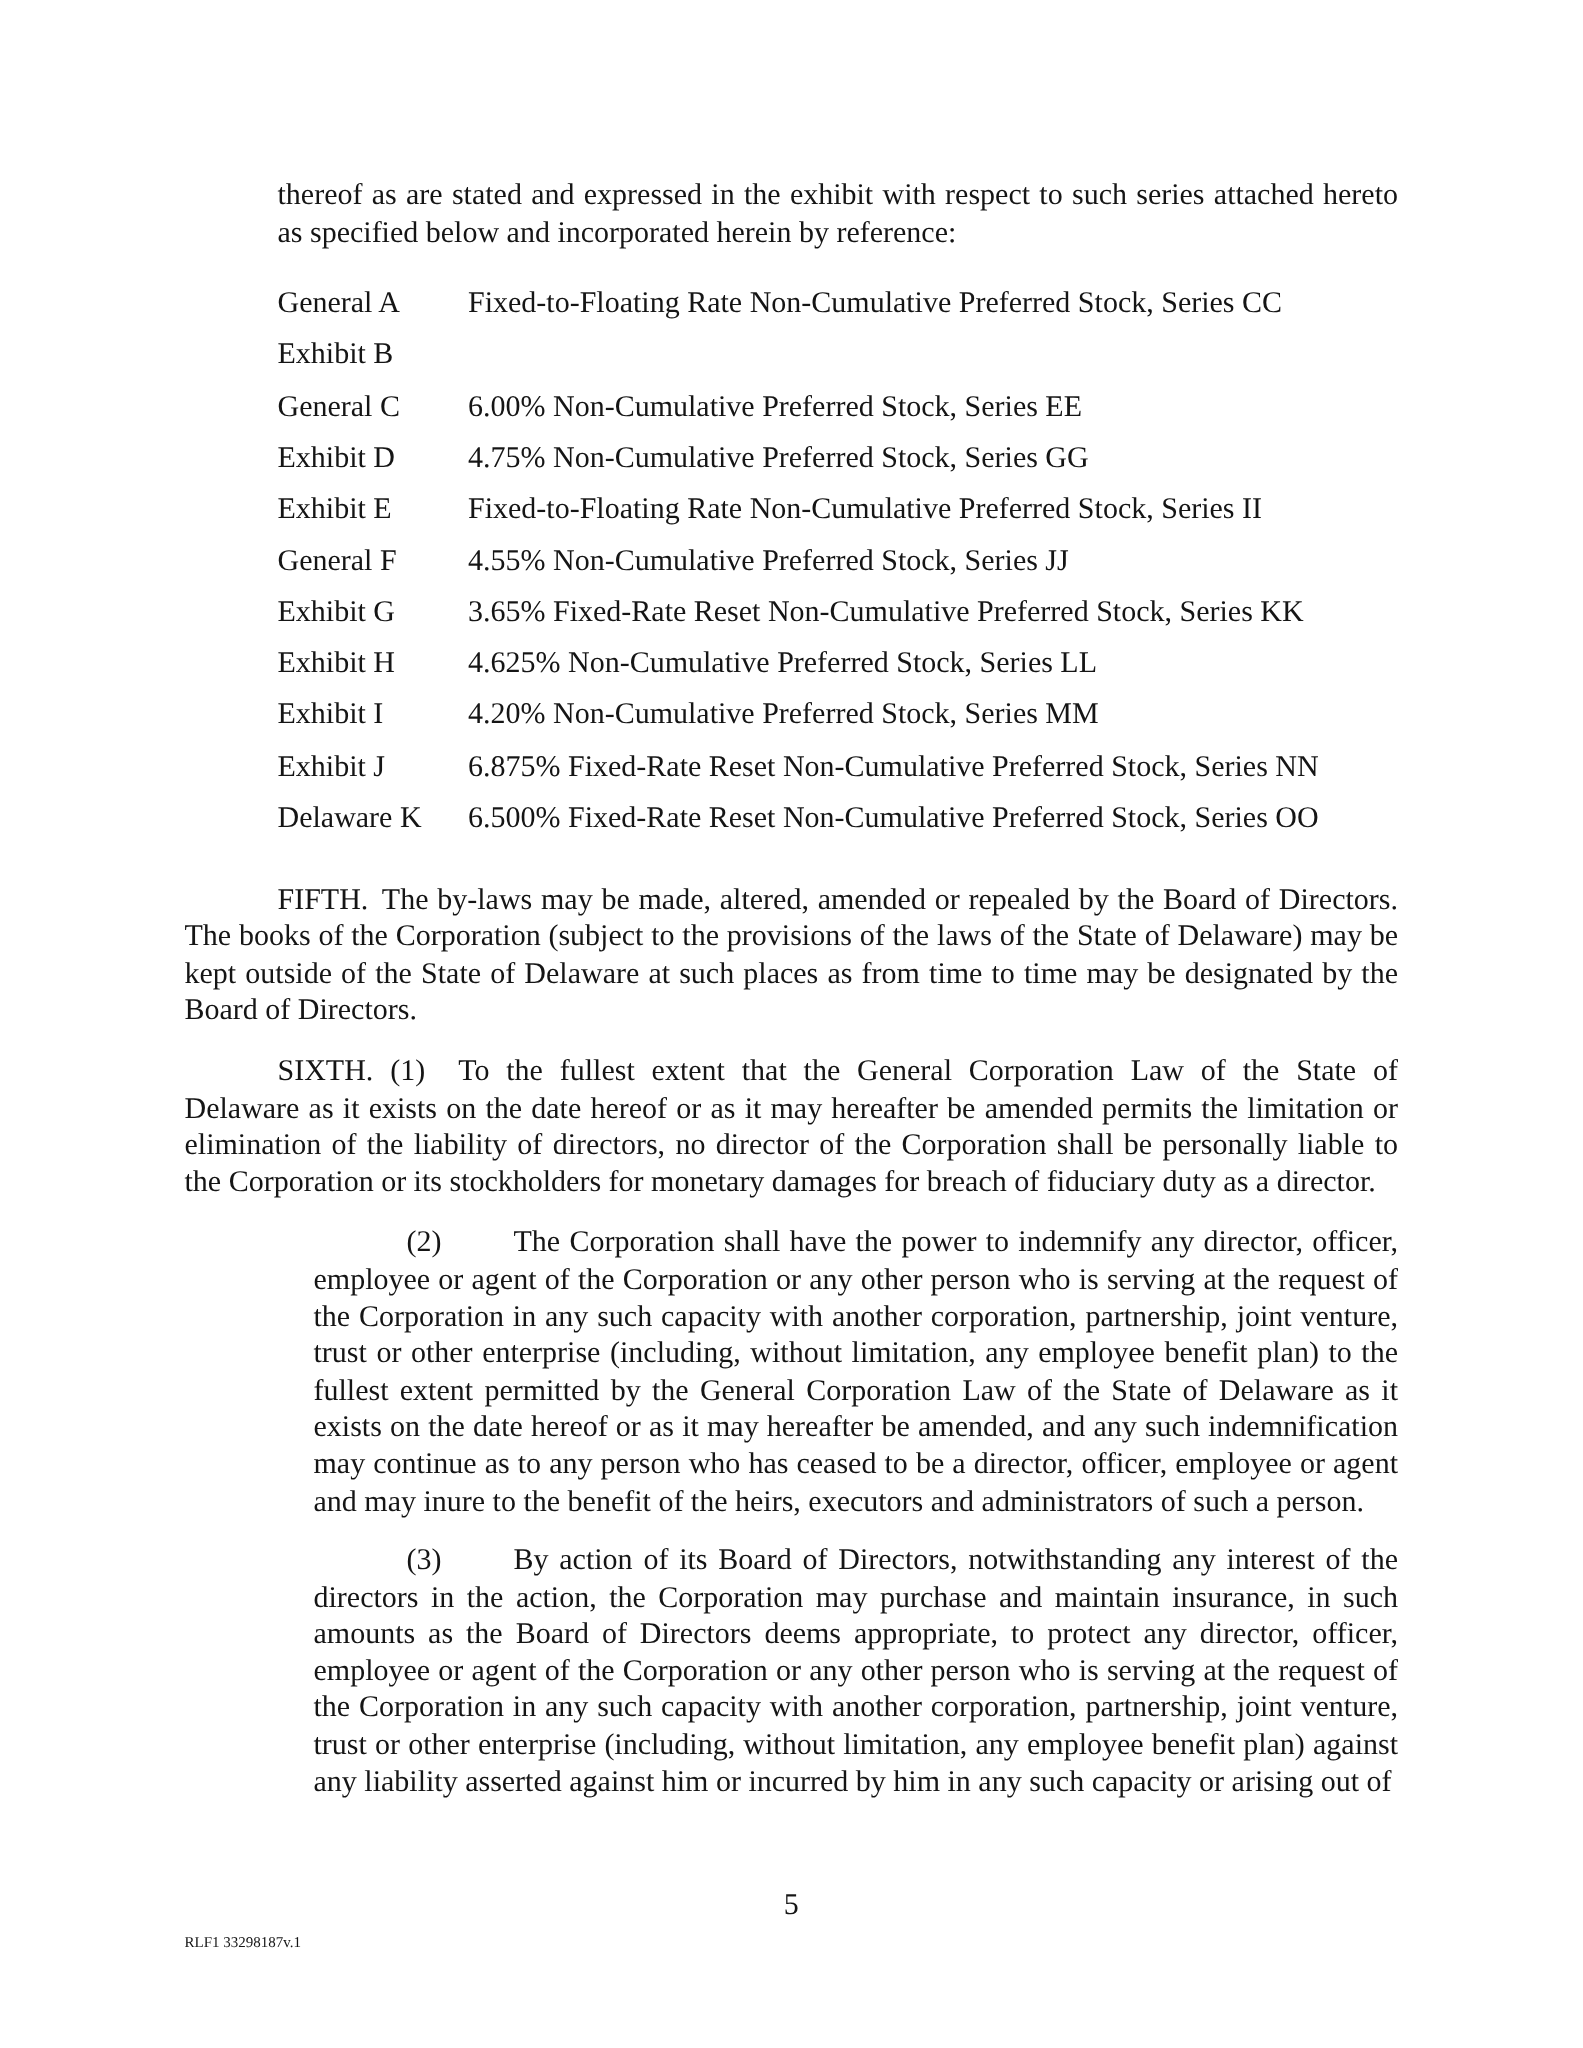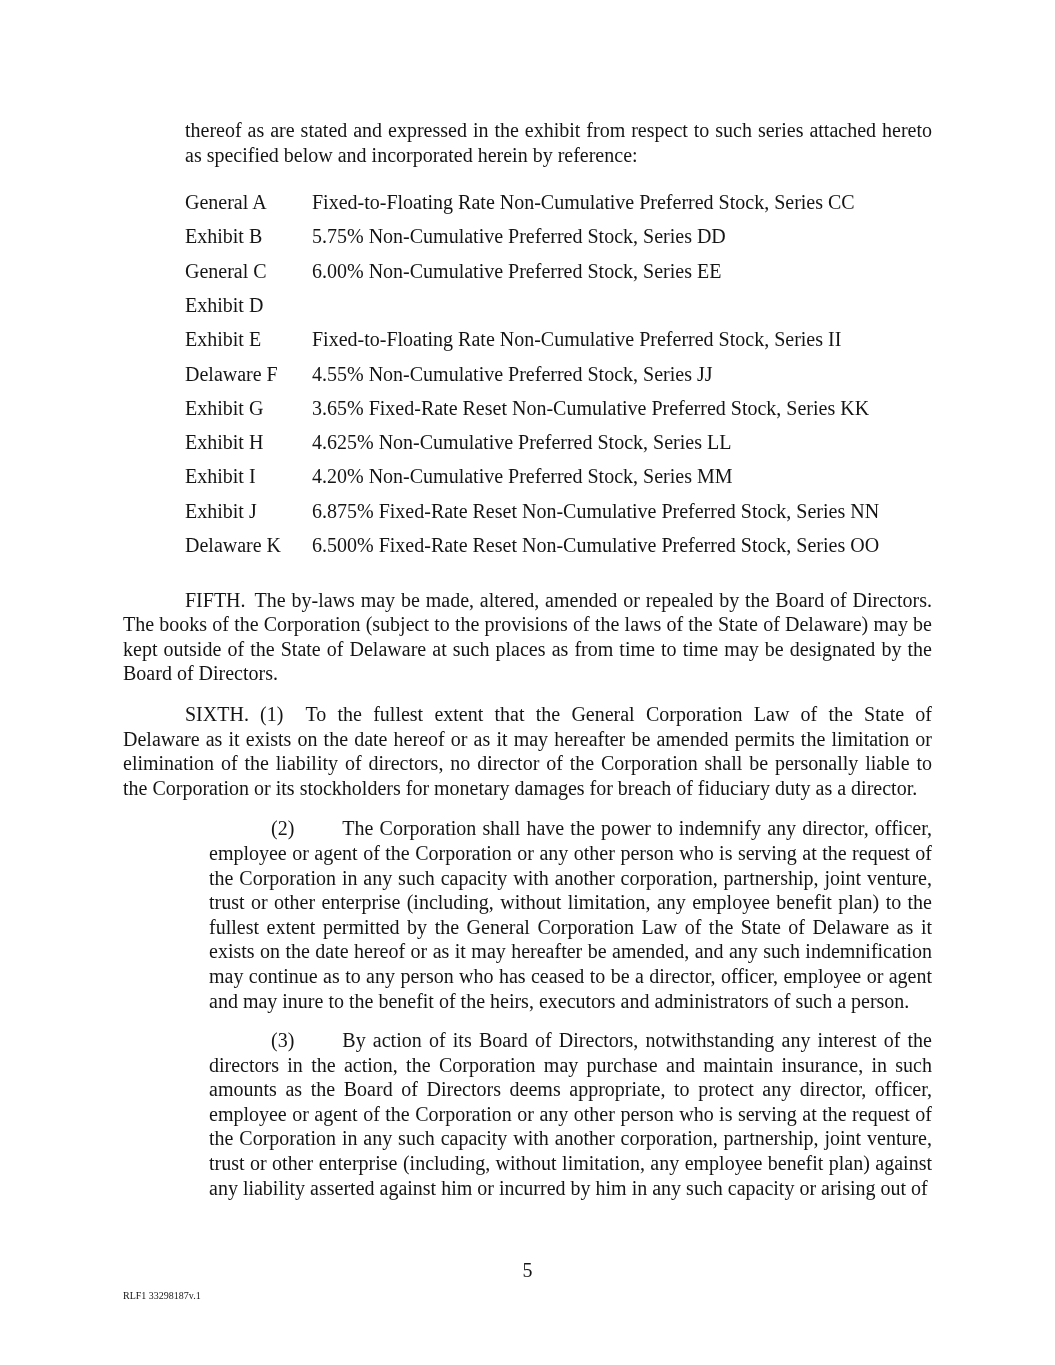--- a/index.html
+++ b/index.html
@@ -73,44 +73,44 @@
     font-size: 10px;
     line-height: 16px;
   }
 </style>
 </head>
 <body>
 
 <div class="page">
   <div class="content">
 
-    <p class="intro">thereof as are stated and expressed in the exhibit from respect to such series attached hereto as specified below and incorporated herein by reference:</p>
+    <p class="intro">thereof as are stated and expressed in the exhibit with respect to such series attached hereto as specified below and incorporated herein by reference:</p>
 
     <div class="exhibits">
       <div class="exhibit-row">
         <span class="exhibit-label">General A</span>
         <span class="exhibit-desc">Fixed-to-Floating Rate Non-Cumulative Preferred Stock, Series CC</span>
       </div>
       <div class="exhibit-row">
         <span class="exhibit-label">Exhibit B</span>
-        <span class="exhibit-desc">5.75% Non-Cumulative Preferred Stock, Series DD</span>
       </div>
       <div class="exhibit-row">
         <span class="exhibit-label">General C</span>
         <span class="exhibit-desc">6.00% Non-Cumulative Preferred Stock, Series EE</span>
       </div>
       <div class="exhibit-row">
         <span class="exhibit-label">Exhibit D</span>
+        <span class="exhibit-desc">4.75% Non-Cumulative Preferred Stock, Series GG</span>
       </div>
       <div class="exhibit-row">
         <span class="exhibit-label">Exhibit E</span>
         <span class="exhibit-desc">Fixed-to-Floating Rate Non-Cumulative Preferred Stock, Series II</span>
       </div>
       <div class="exhibit-row">
-        <span class="exhibit-label">Delaware F</span>
+        <span class="exhibit-label">General F</span>
         <span class="exhibit-desc">4.55% Non-Cumulative Preferred Stock, Series JJ</span>
       </div>
       <div class="exhibit-row">
         <span class="exhibit-label">Exhibit G</span>
         <span class="exhibit-desc">3.65% Fixed-Rate Reset Non-Cumulative Preferred Stock, Series KK</span>
       </div>
       <div class="exhibit-row">
         <span class="exhibit-label">Exhibit H</span>
         <span class="exhibit-desc">4.625% Non-Cumulative Preferred Stock, Series LL</span>
       </div>

